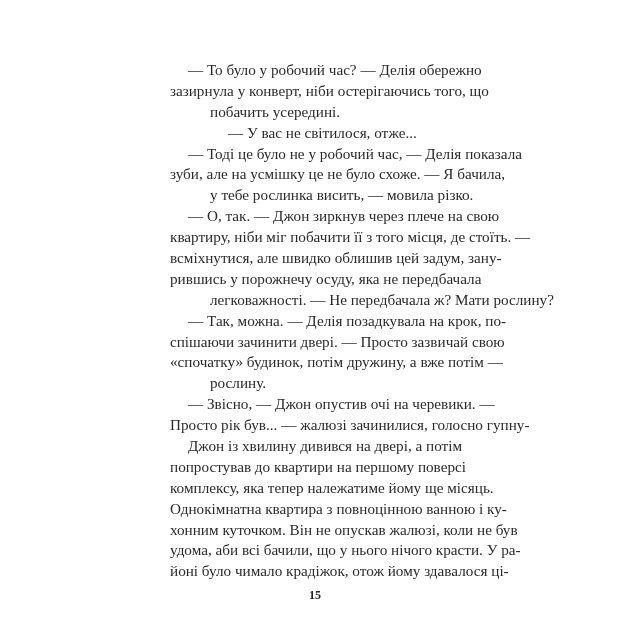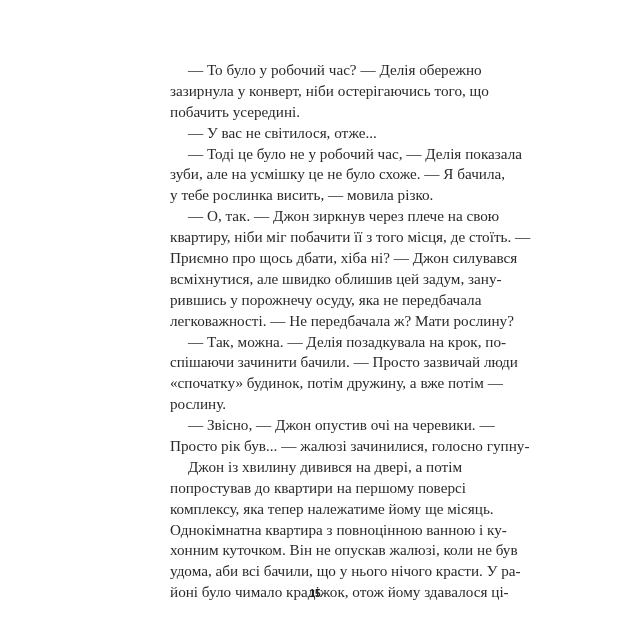--- a/index.html
+++ b/index.html
@@ -14,31 +14,31 @@
     line-height: 20.9px;
     color: #2a2a2a;
   }
   .line {
     display: block;
     white-space: nowrap;
     height: 20.9px;
     text-align: justify;
     text-align-last: justify;
   }
-  .line.last { text-align-last: left; }
+  .line.last { text-align-last: left; margin-left: 40px; }
   .line.indent { padding-left: 18px; }
   .page-number {
     position: absolute;
     left: 0;
     width: 630px;
     top: 588px;
     text-align: center;
-    font-family: Liberation Sans, sans-serif;
+    font-family: Liberation Serif, serif;
     font-weight: bold;
-    font-size: 10px;
+    font-size: 12px;
     color: #222;
   }
 </style>
 </head>
 <body>
 
 <div class="page" id="page-text">
     <div>
       <span class="line indent">— То було у робочий час? — Делія обережно</span>
       <span class="line">зазирнула у конверт, ніби остерігаючись того, що</span>
@@ -48,28 +48,27 @@
       <span class="line indent last">— У вас не світилося, отже...</span>
     </div>
     <div>
       <span class="line indent">— Тоді це було не у робочий час, — Делія показала</span>
       <span class="line">зуби, але на усмішку це не було схоже. — Я бачила,</span>
       <span class="line last">у тебе рослинка висить, — мовила різко.</span>
     </div>
     <div>
       <span class="line indent">— О, так. — Джон зиркнув через плече на свою</span>
       <span class="line">квартиру, ніби міг побачити її з того місця, де стоїть. —</span>
-      <span class="line">Приємно про щось дбати, хіба ні? — Джон силувався</span>
       <span class="line">всміхнутися, але швидко облишив цей задум, зану-</span>
       <span class="line">рившись у порожнечу осуду, яка не передбачала</span>
       <span class="line last">легковажності. — Не передбачала ж? Мати рослину?</span>
     </div>
     <div>
       <span class="line indent">— Так, можна. — Делія позадкувала на крок, по-</span>
-      <span class="line">спішаючи зачинити бачили. — Просто зазвичай люди</span>
+      <span class="line">спішаючи зачинити двері. — Просто зазвичай свою</span>
       <span class="line">«спочатку» будинок, потім дружину, а вже потім —</span>
       <span class="line last">рослину.</span>
     </div>
     <div>
       <span class="line indent">— Звісно, — Джон опустив очі на черевики. —</span>
       <span class="line">Просто рік був... — жалюзі зачинилися, голосно гупну-</span>
     </div>
     <div>
       <span class="line indent">Джон із хвилину дивився на двері, а потім</span>
       <span class="line">попростував до квартири на першому поверсі</span>

